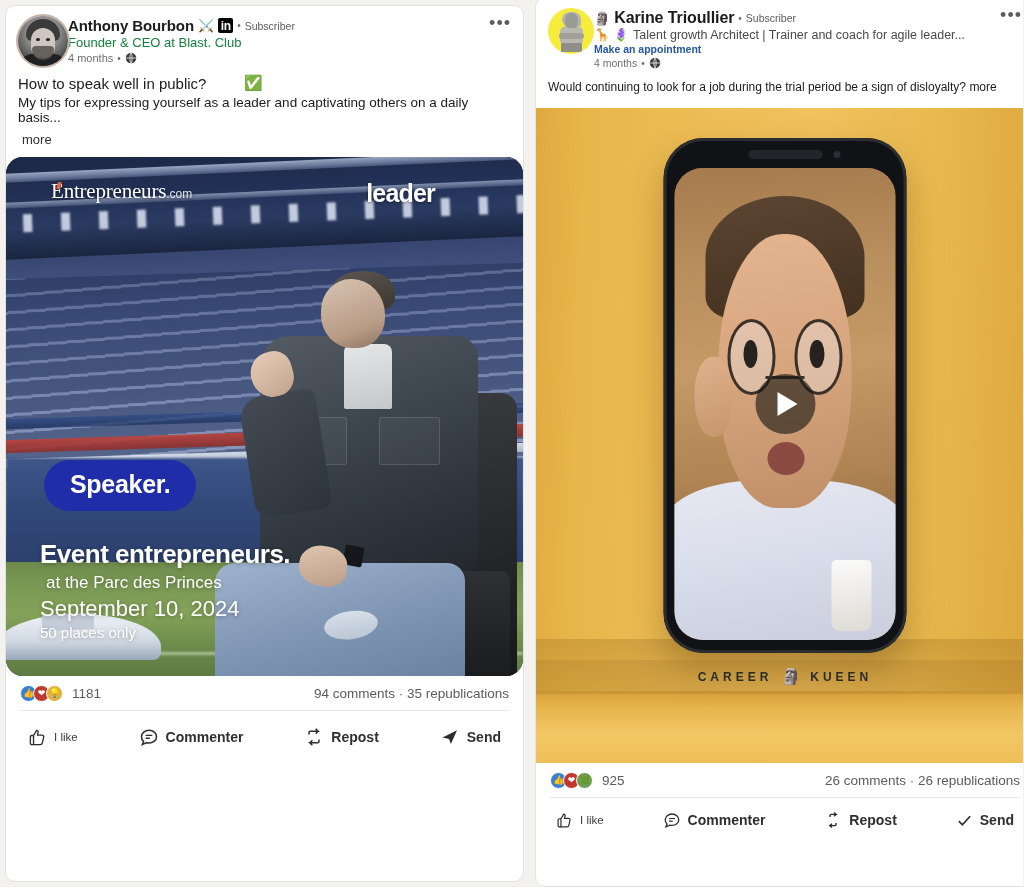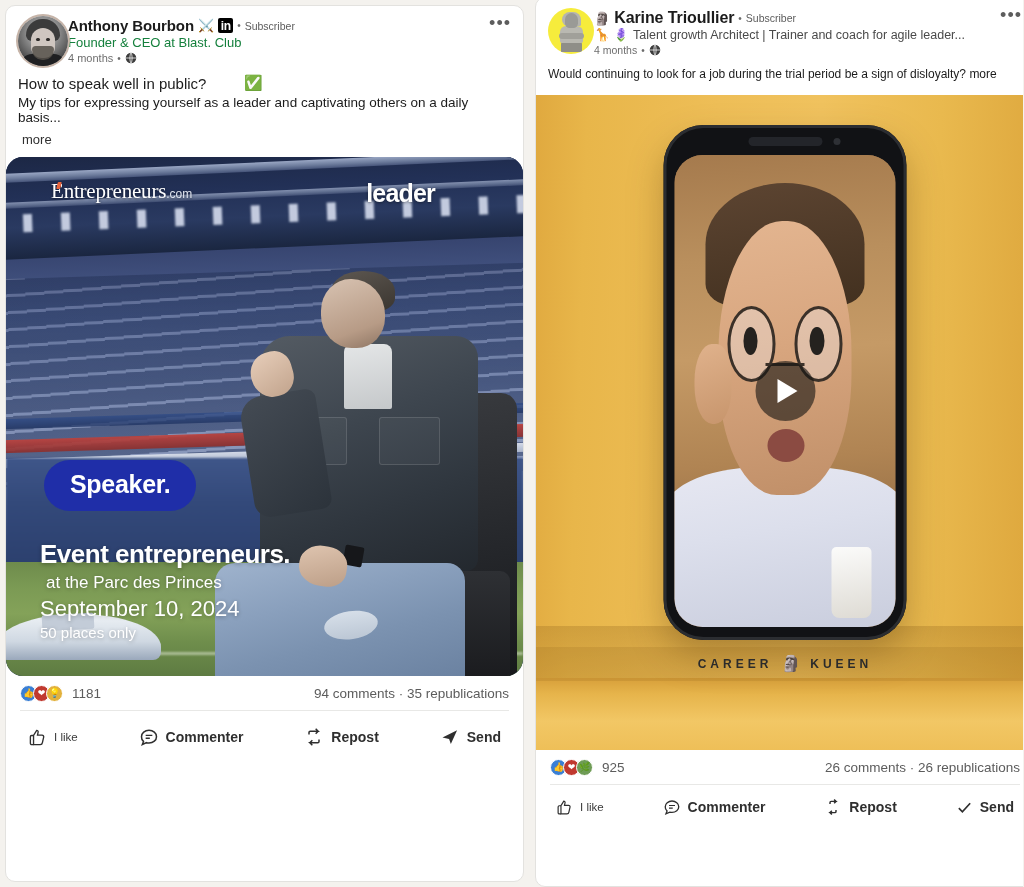--- a/index.html
+++ b/index.html
@@ -764,20 +764,21 @@
           <span class="emoji">🗿</span>
           <span class="author-name">Karine Trioullier</span>
           <span class="dot-sep">•</span>
           <span class="subscriber">Subscriber</span>
         </div>
         <div class="headline">
           <span class="emoji">🦒</span>
           <span class="emoji">🪻</span>
           <span>Talent growth Architect | Trainer and coach for agile leader...</span>
         </div>
+        <a class="appointment-link">Make an appointment</a>
         <div class="meta-row">
           <span>4 months</span>
           <span class="dot-sep">•</span>
           <span class="globe">
             <svg width="12" height="12" viewBox="0 0 16 16">
                 <circle cx="8" cy="8" r="7" fill="#3c3c3c"></circle>
                 <path d="M1.4 8h13.2M8 1.1c2 2 2 11.8 0 13.8M8 1.1c-2 2-2 11.8 0 13.8" stroke="#fff" stroke-width="1" fill="none"></path>
               </svg>
           </span>
         </div>

